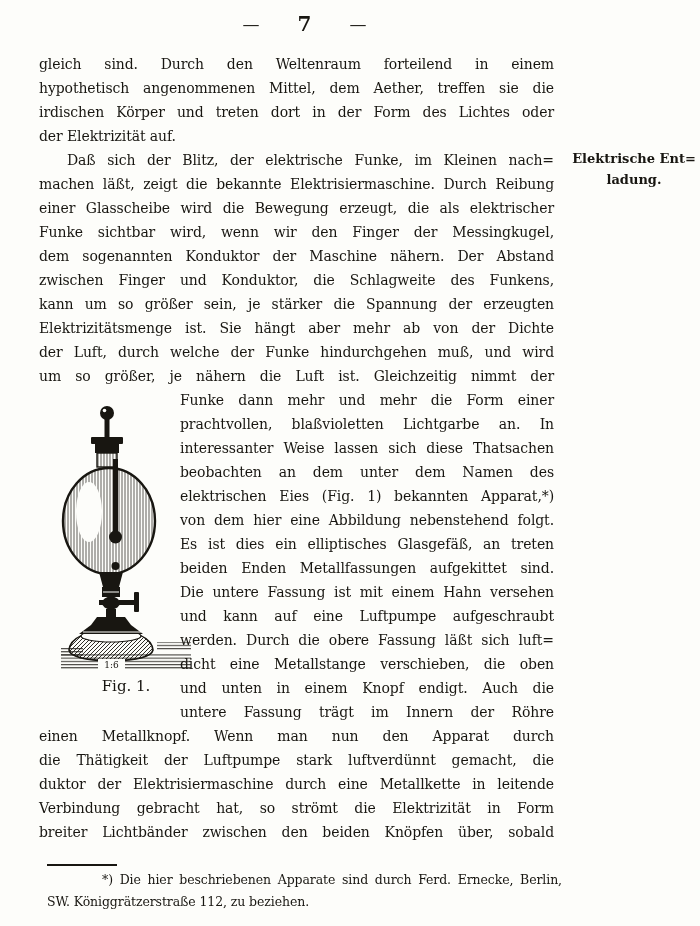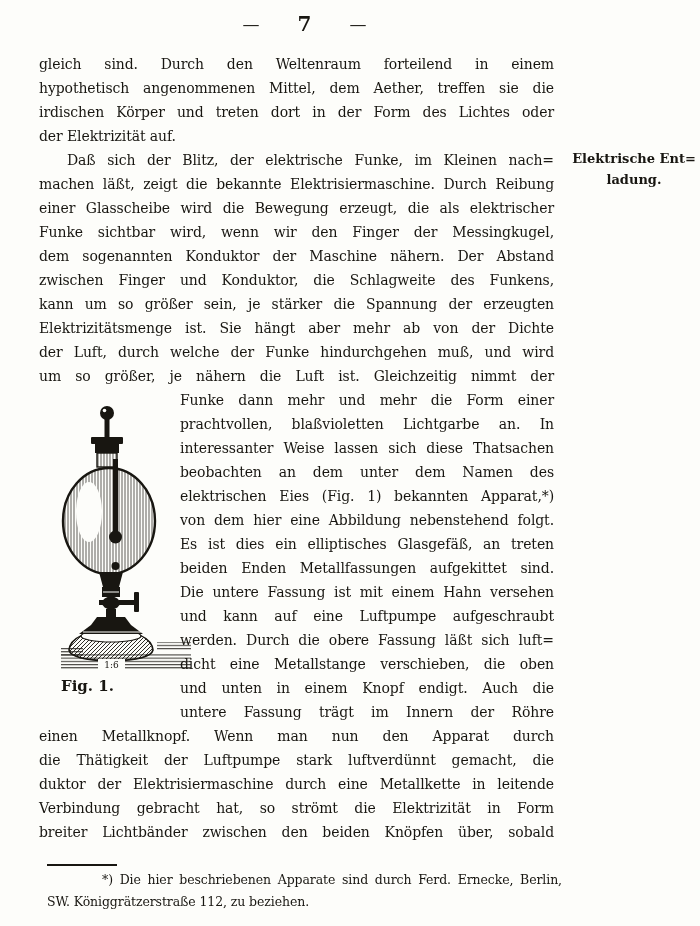--- a/index.html
+++ b/index.html
@@ -34,21 +34,21 @@
   }
   .line.end{text-align-last:left;}
   .line.indent{text-indent:28px;}
   .line.wrap{margin-left:141px;}
   
   .figure{
     position:absolute;left:45px;top:388px;width:130px;margin:16px;padding:0;
   }
   .figure svg{display:block;}
   .figcaption{
-    margin-top:5px;font-size:15px;font-weight:700;
+    margin-top:5px;text-align:center;font-size:15px;font-weight:400;
   }
   
   .footnote-rule{
     position:absolute;left:47px;top:864px;width:70px;height:2px;background:#181611;
   }
   .footnote{
     position:absolute;left:47px;top:869px;width:515px;
   }
   .fline{
     font-size:12.5px;line-height:22px;

